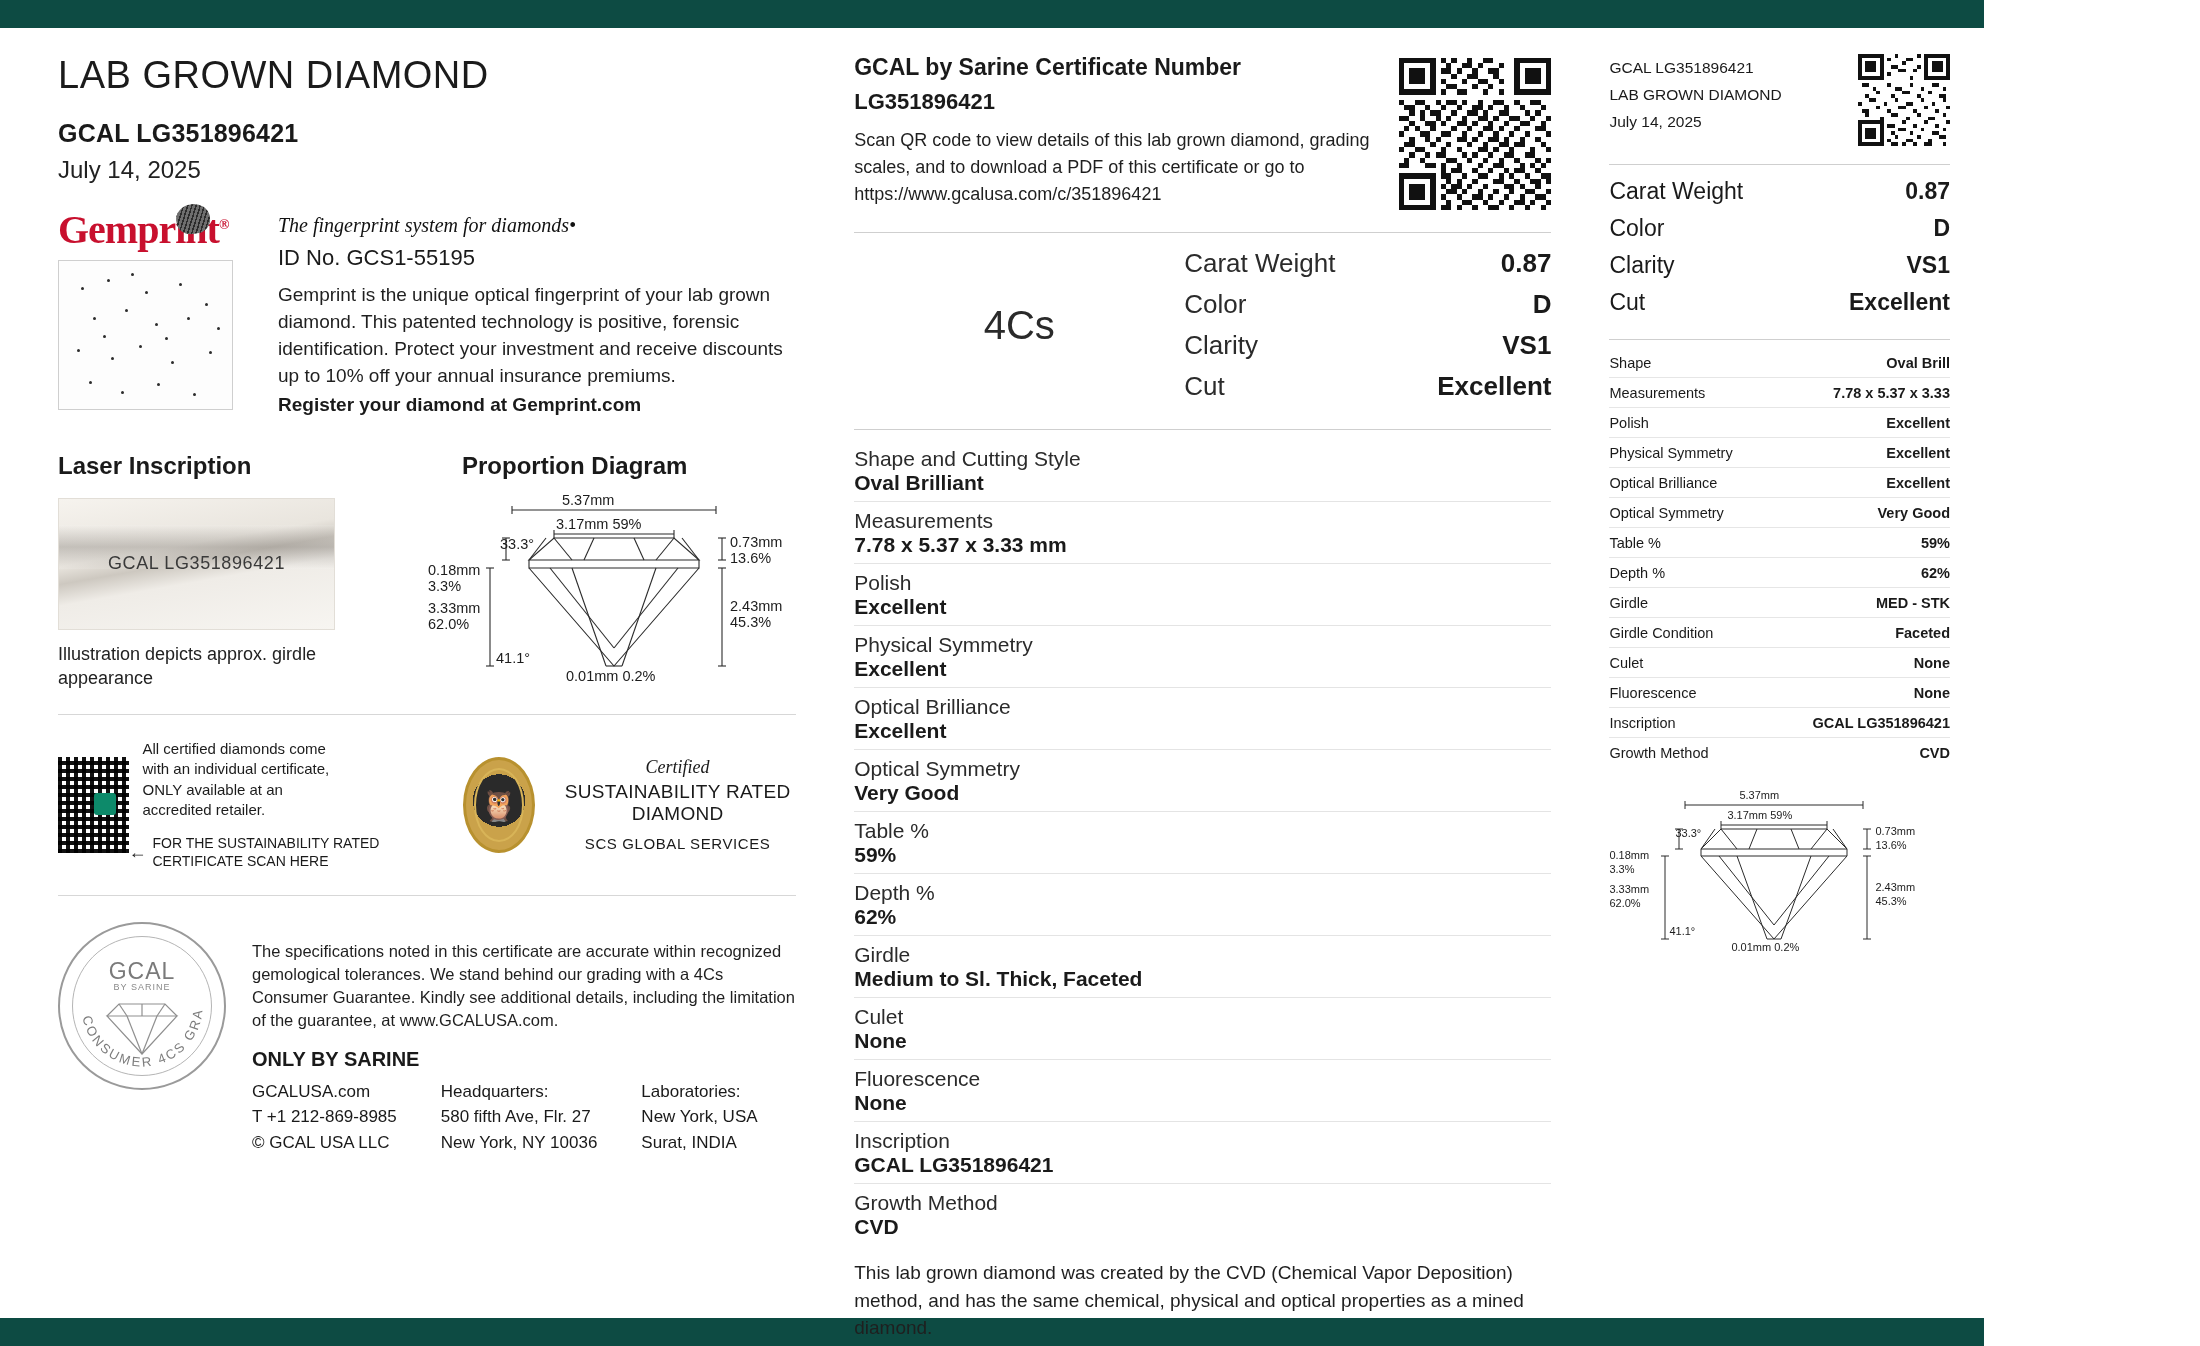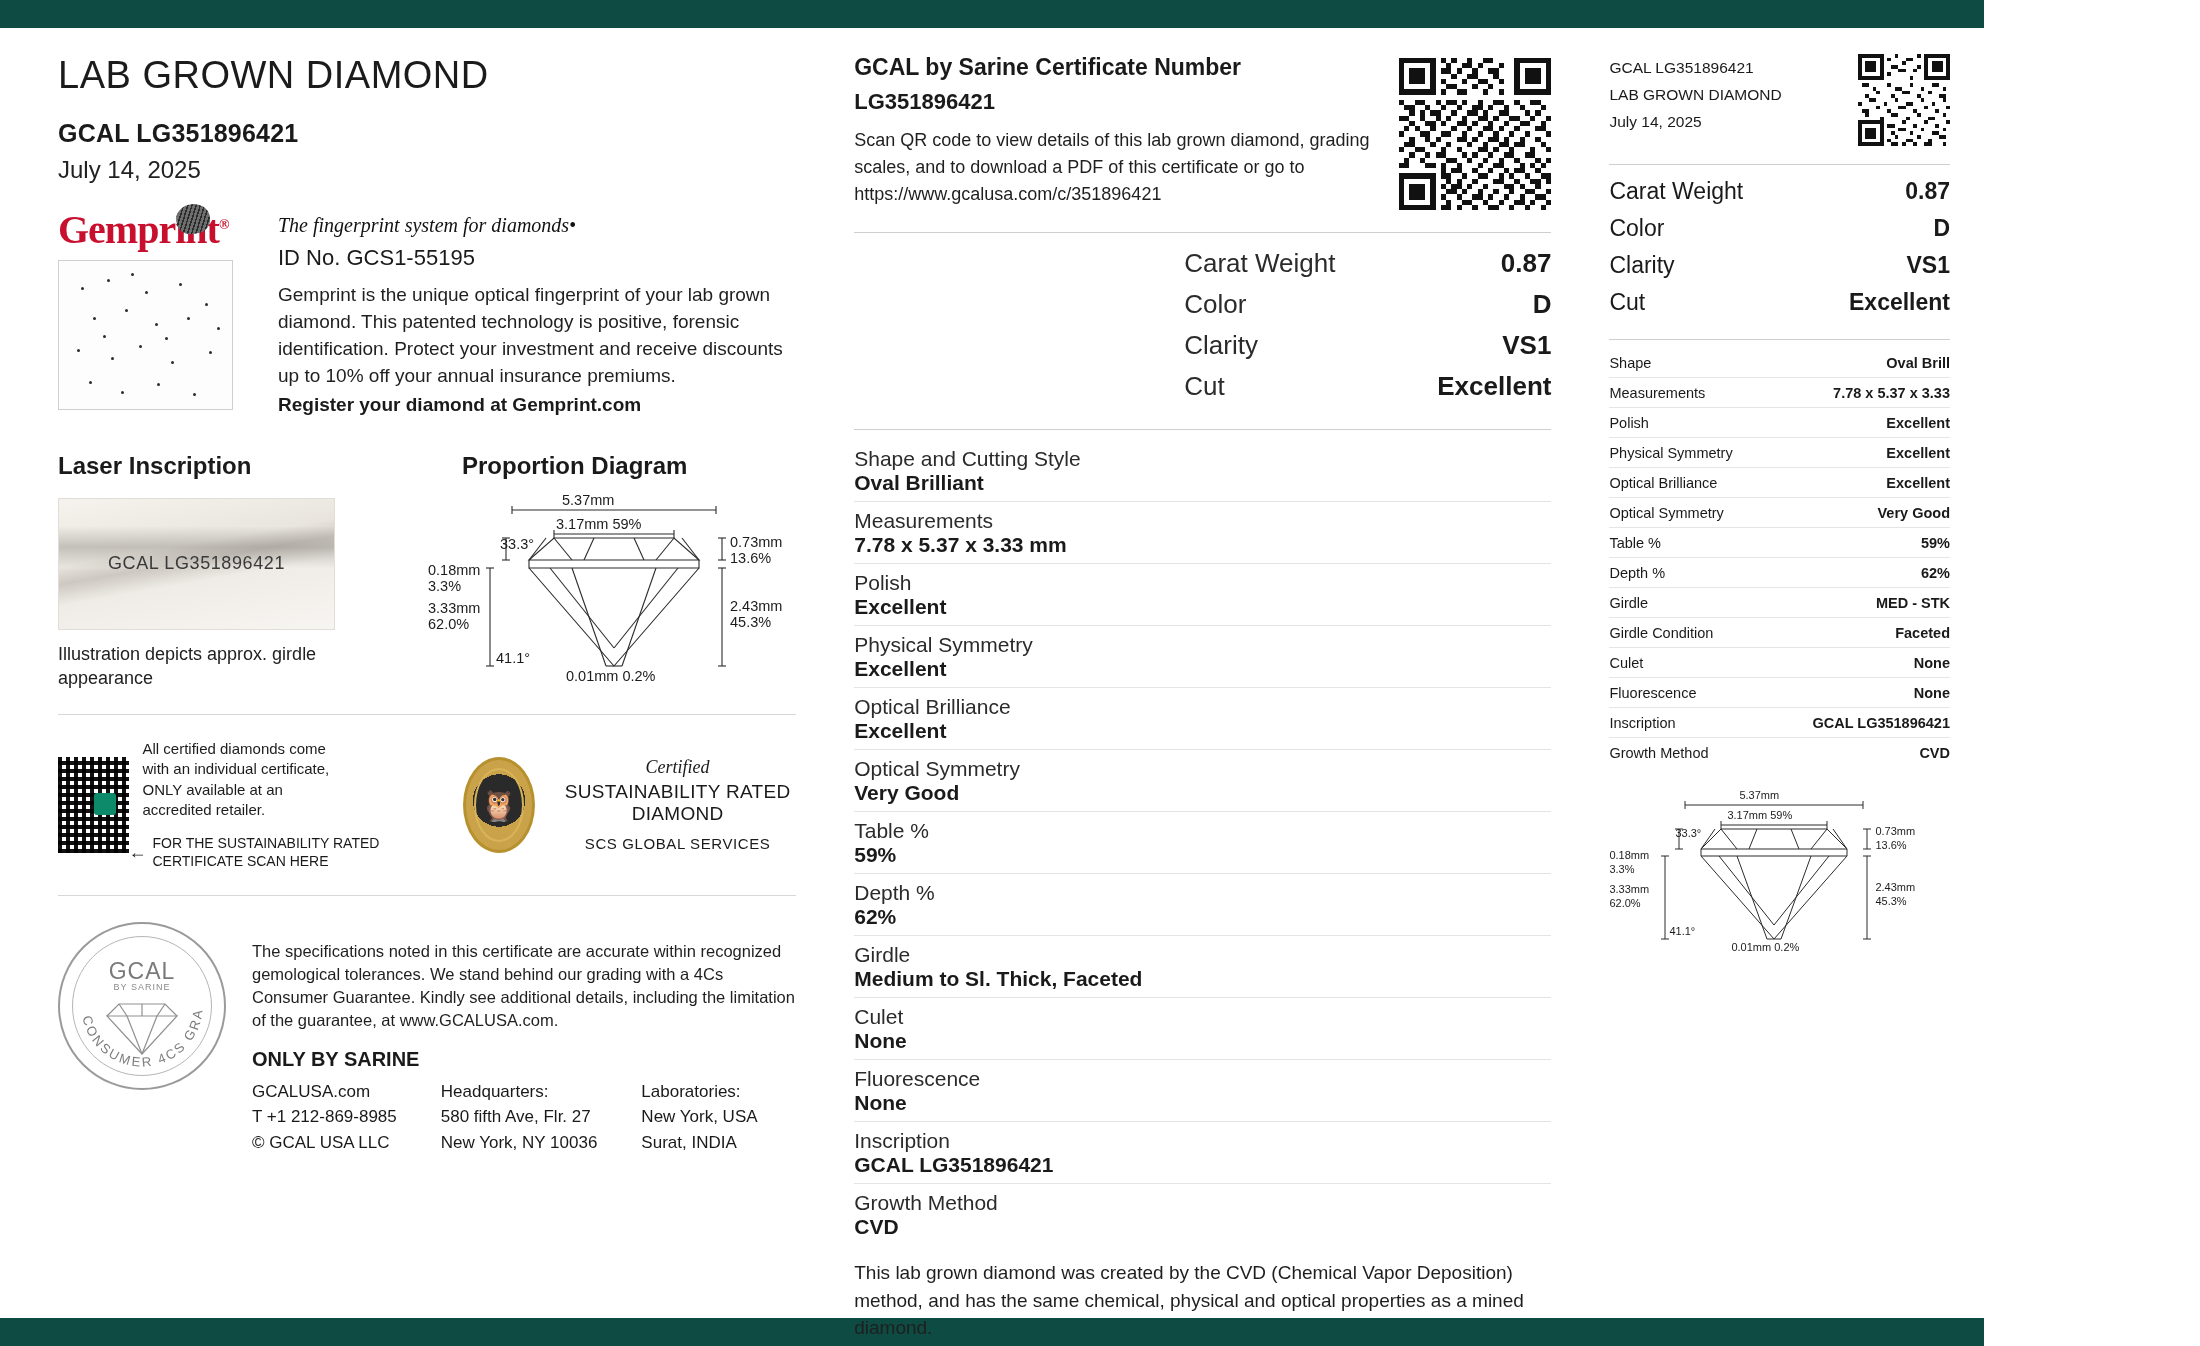--- a/index.html
+++ b/index.html
@@ -780,20 +780,21 @@
               <rect x="24" y="28" width="1" height="1"></rect>
               <rect x="27" y="28" width="1" height="1"></rect>
           </g>
         </svg>
       </div>
 
       <hr class="hr2">
 
       <div class="four-cs-row">
         <div class="four-cs">
+          <div>4Cs</div>
         </div>
         <div class="cs-table">
           <div class="cs-row">
             <span class="k">Carat Weight</span>
             <span class="v">0.87</span>
           </div>
           <div class="cs-row">
             <span class="k">Color</span>
             <span class="v">D</span>
           </div>

